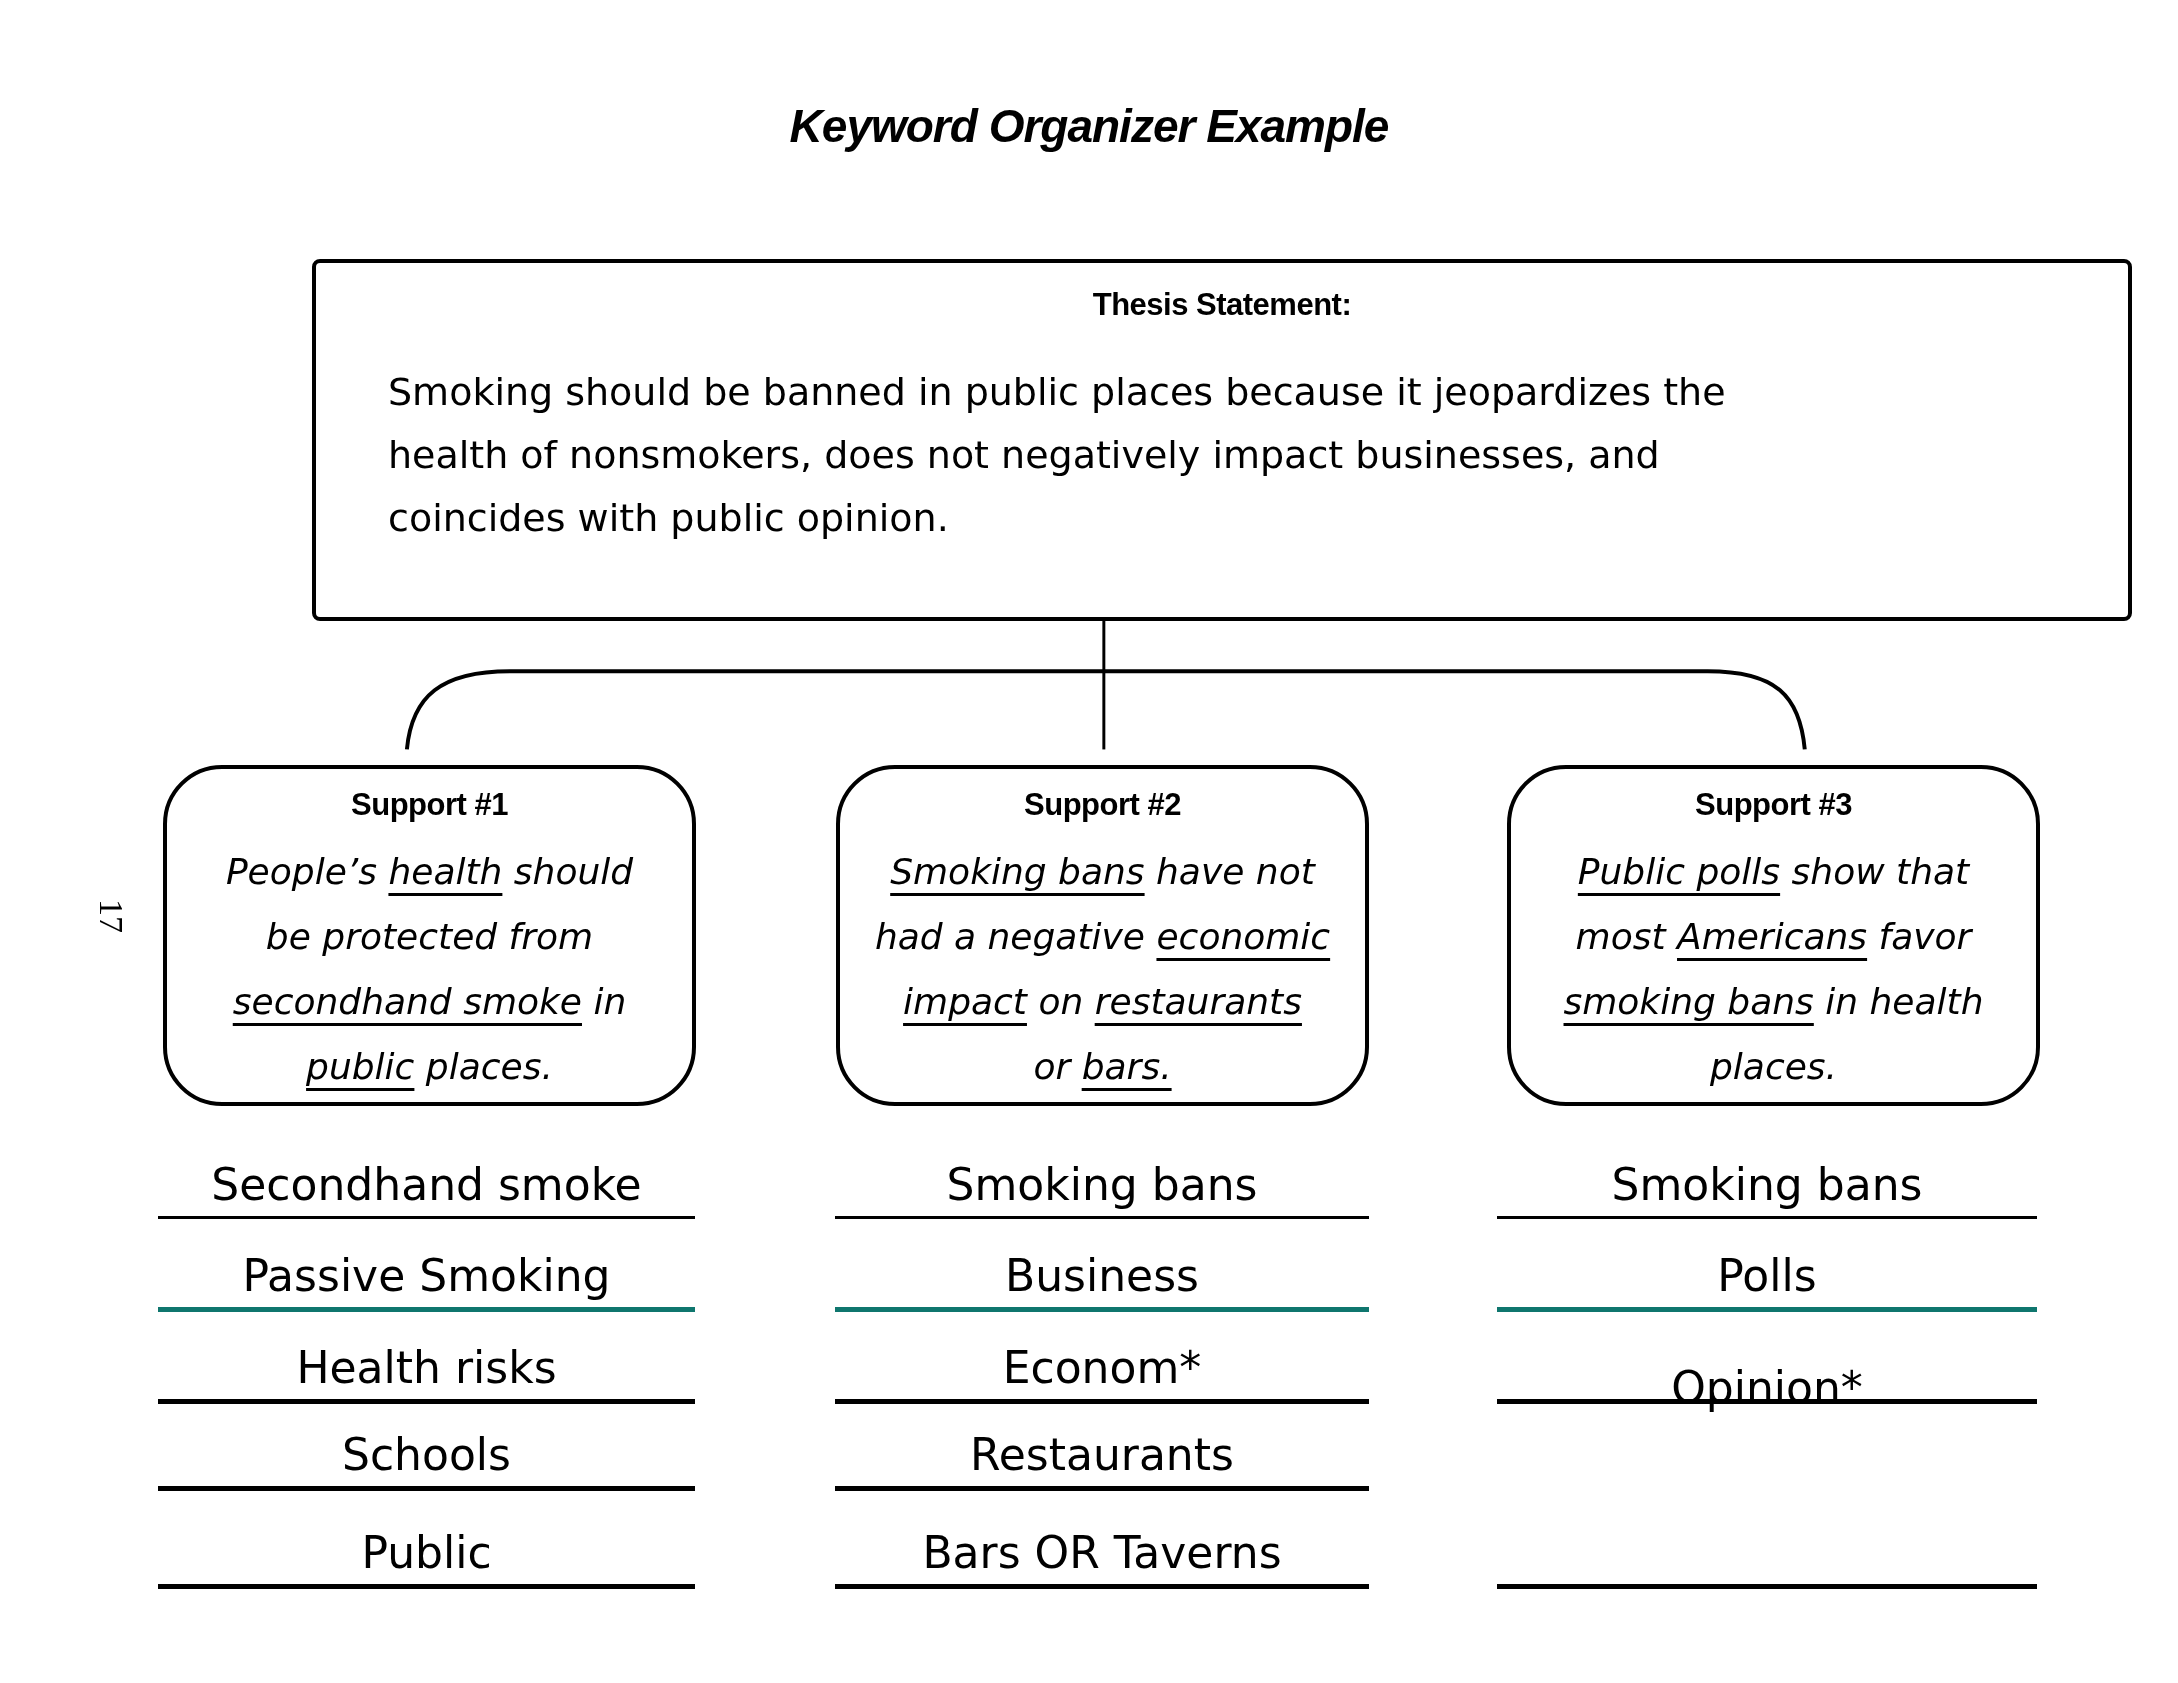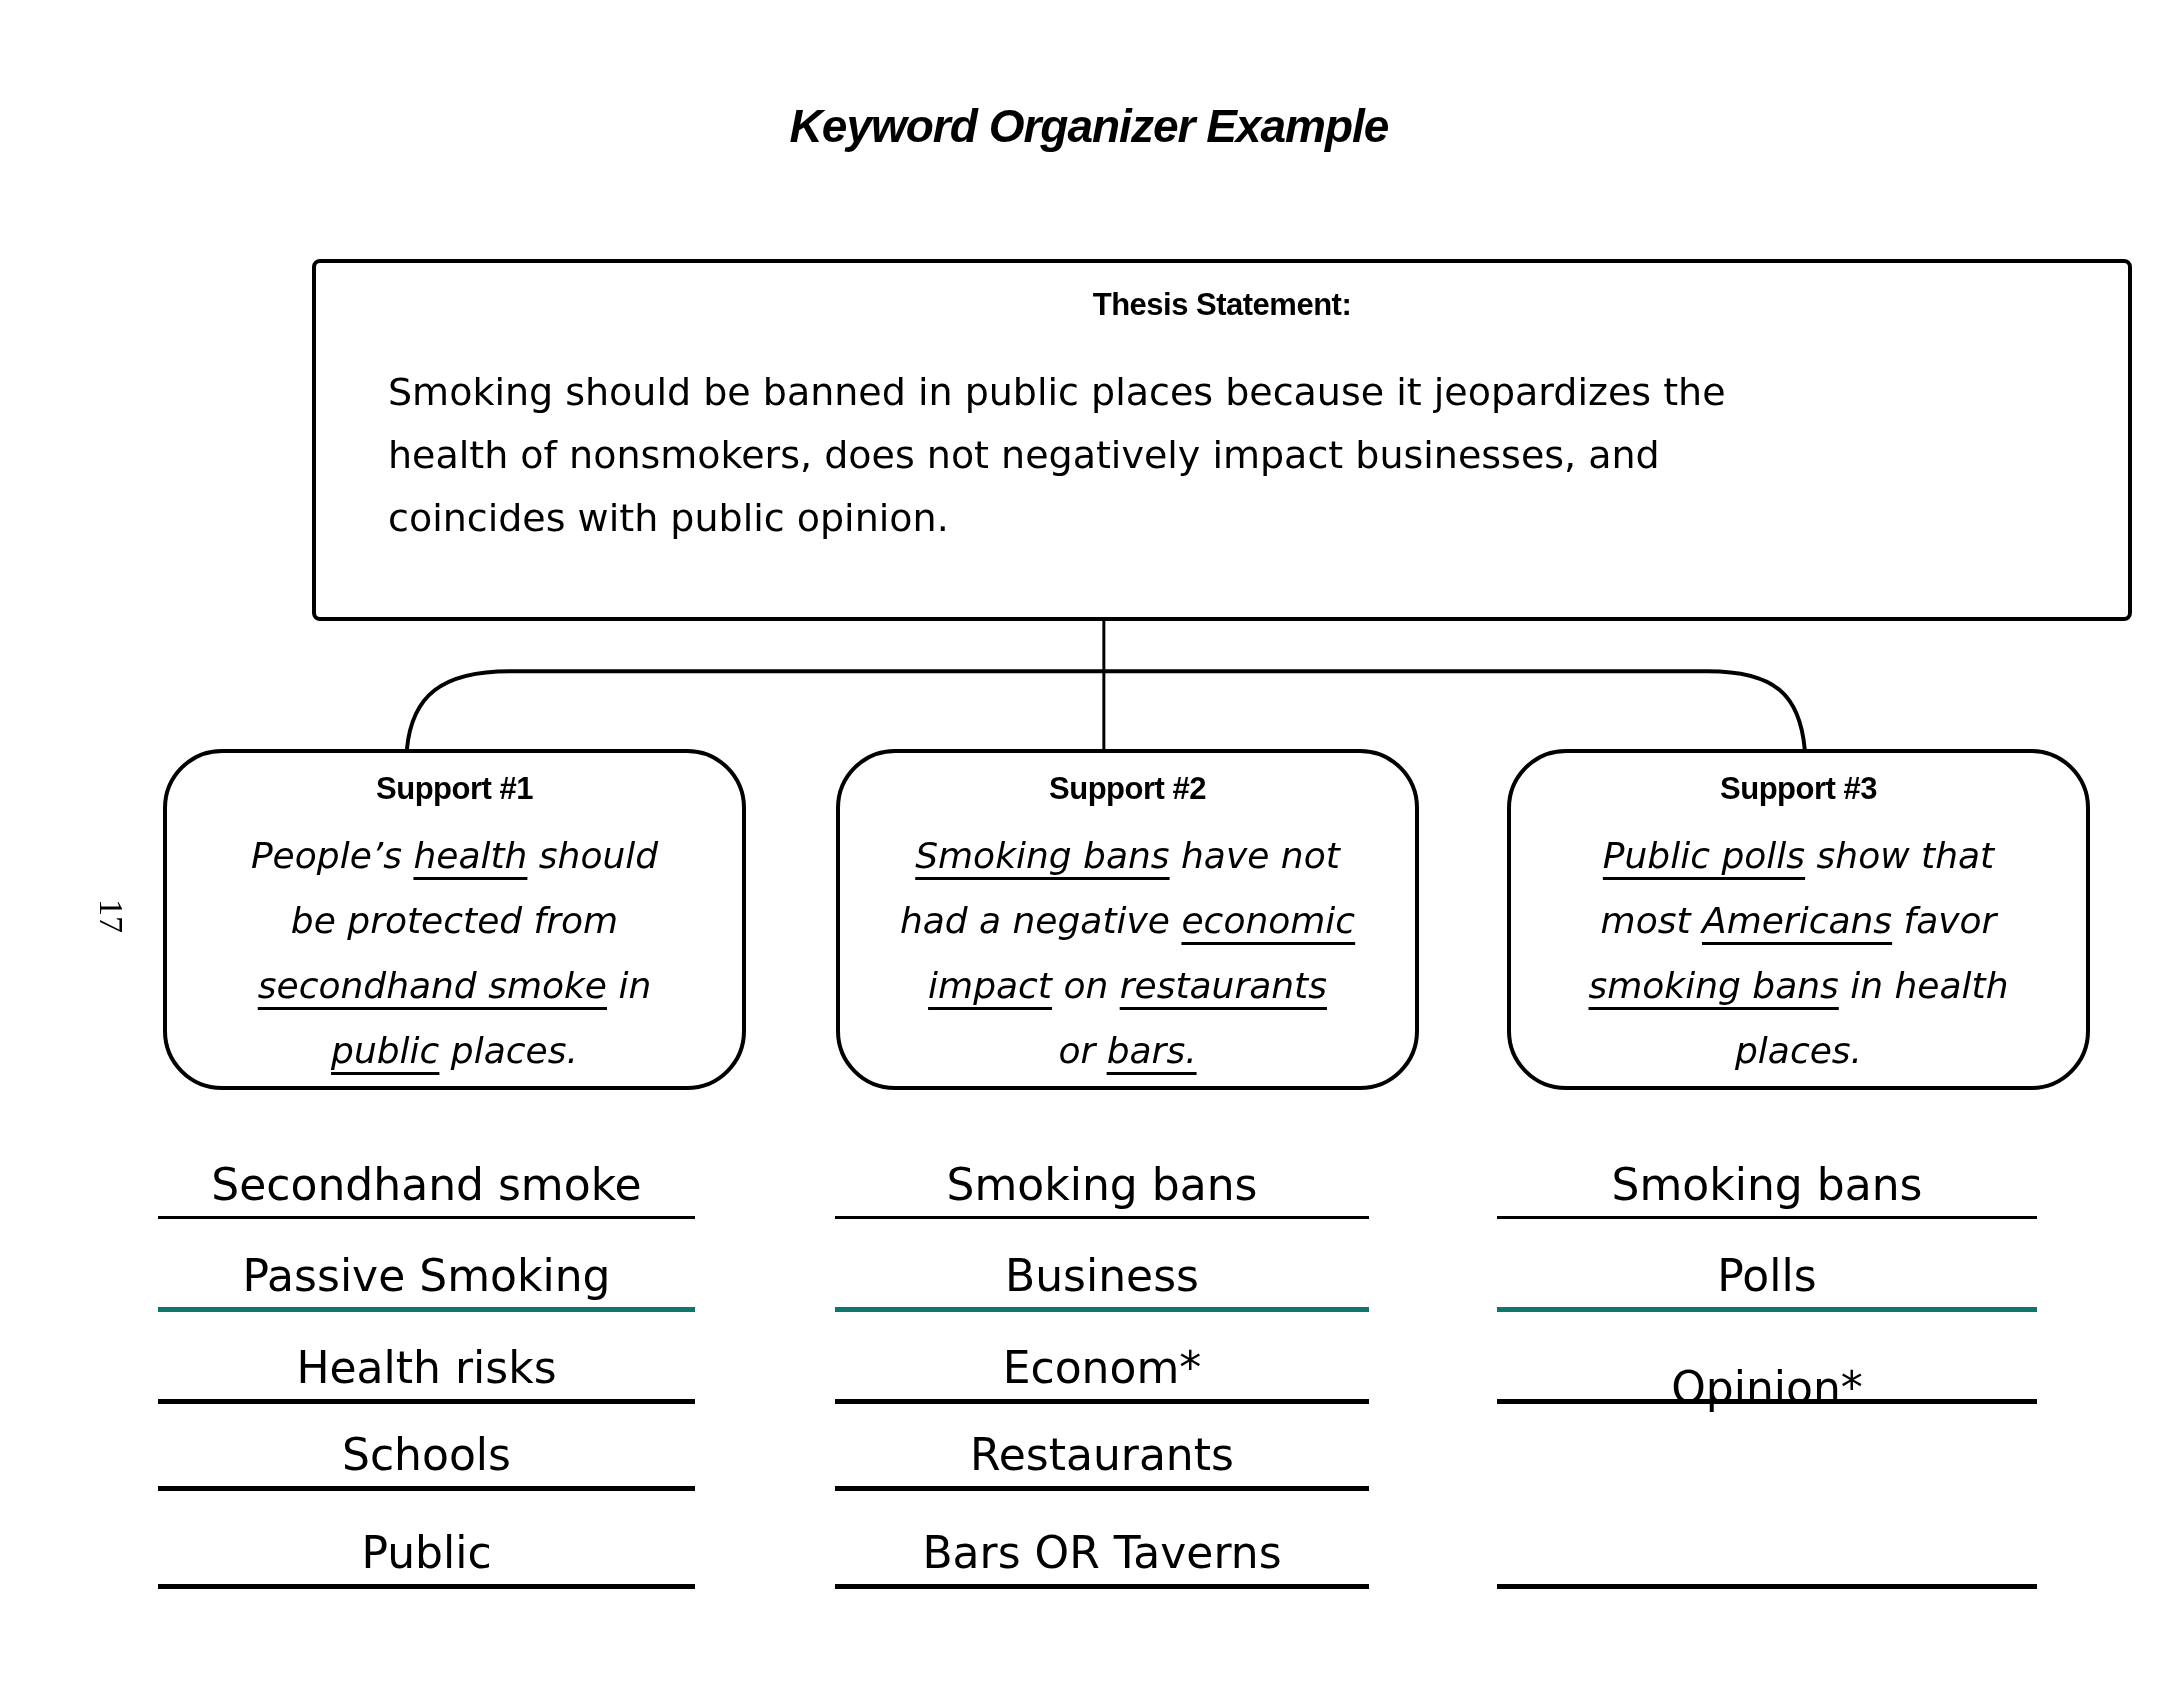--- a/index.html
+++ b/index.html
@@ -7,21 +7,21 @@
         font-family:"DejaVu Sans",sans-serif;overflow:hidden;}
   .title{position:absolute;top:99px;left:0;width:100%;text-align:center;
          font-family:"Liberation Sans",sans-serif;font-weight:700;font-size:46px;letter-spacing:-1px;font-style:italic;}
   .connector{position:absolute;left:0;top:0;}
   .box{position:absolute;border:4px solid #000;box-sizing:border-box;background:#fff;}
   .thesis{left:312px;top:222px;width:1820px;height:362px;border-radius:8px;margin-top:37px;}
   .box-header{text-align:center;font-family:"Liberation Sans",sans-serif;font-weight:700;
               font-size:31px;letter-spacing:-0.5px;}
   .thesis .box-header{margin-top:24px;}
   .thesis-body{margin-top:38px;padding-left:72px;font-size:38px;line-height:63px;white-space:nowrap;}
-  .support{top:749px;width:583px;height:341px;border-radius:59px;}
+  .support{top:765px;width:533px;height:341px;border-radius:59px;}
   .s1{left:163px;} .s2{left:836px;} .s3{left:1507px;}
   .support .box-header{margin-top:18px;}
   .support-body{margin-top:16px;font-size:36px;line-height:65px;font-style:italic;
                 text-align:center;white-space:nowrap;}
   .u{text-decoration:underline;text-decoration-thickness:3px;text-underline-offset:9px;}
   .kw{position:absolute;display:flex;justify-content:center;align-items:flex-end;height:79px;}
   .kw span{font-size:44px;margin-bottom:6px;white-space:nowrap;}
   .c1{left:158px;width:537px;} .c2{left:835px;width:534px;} .c3{left:1497px;width:540px;}
   .r1{top:1137px;border-bottom:3px solid #000;}
   .r2{top:1228px;border-bottom:5px solid #0f766e;}

